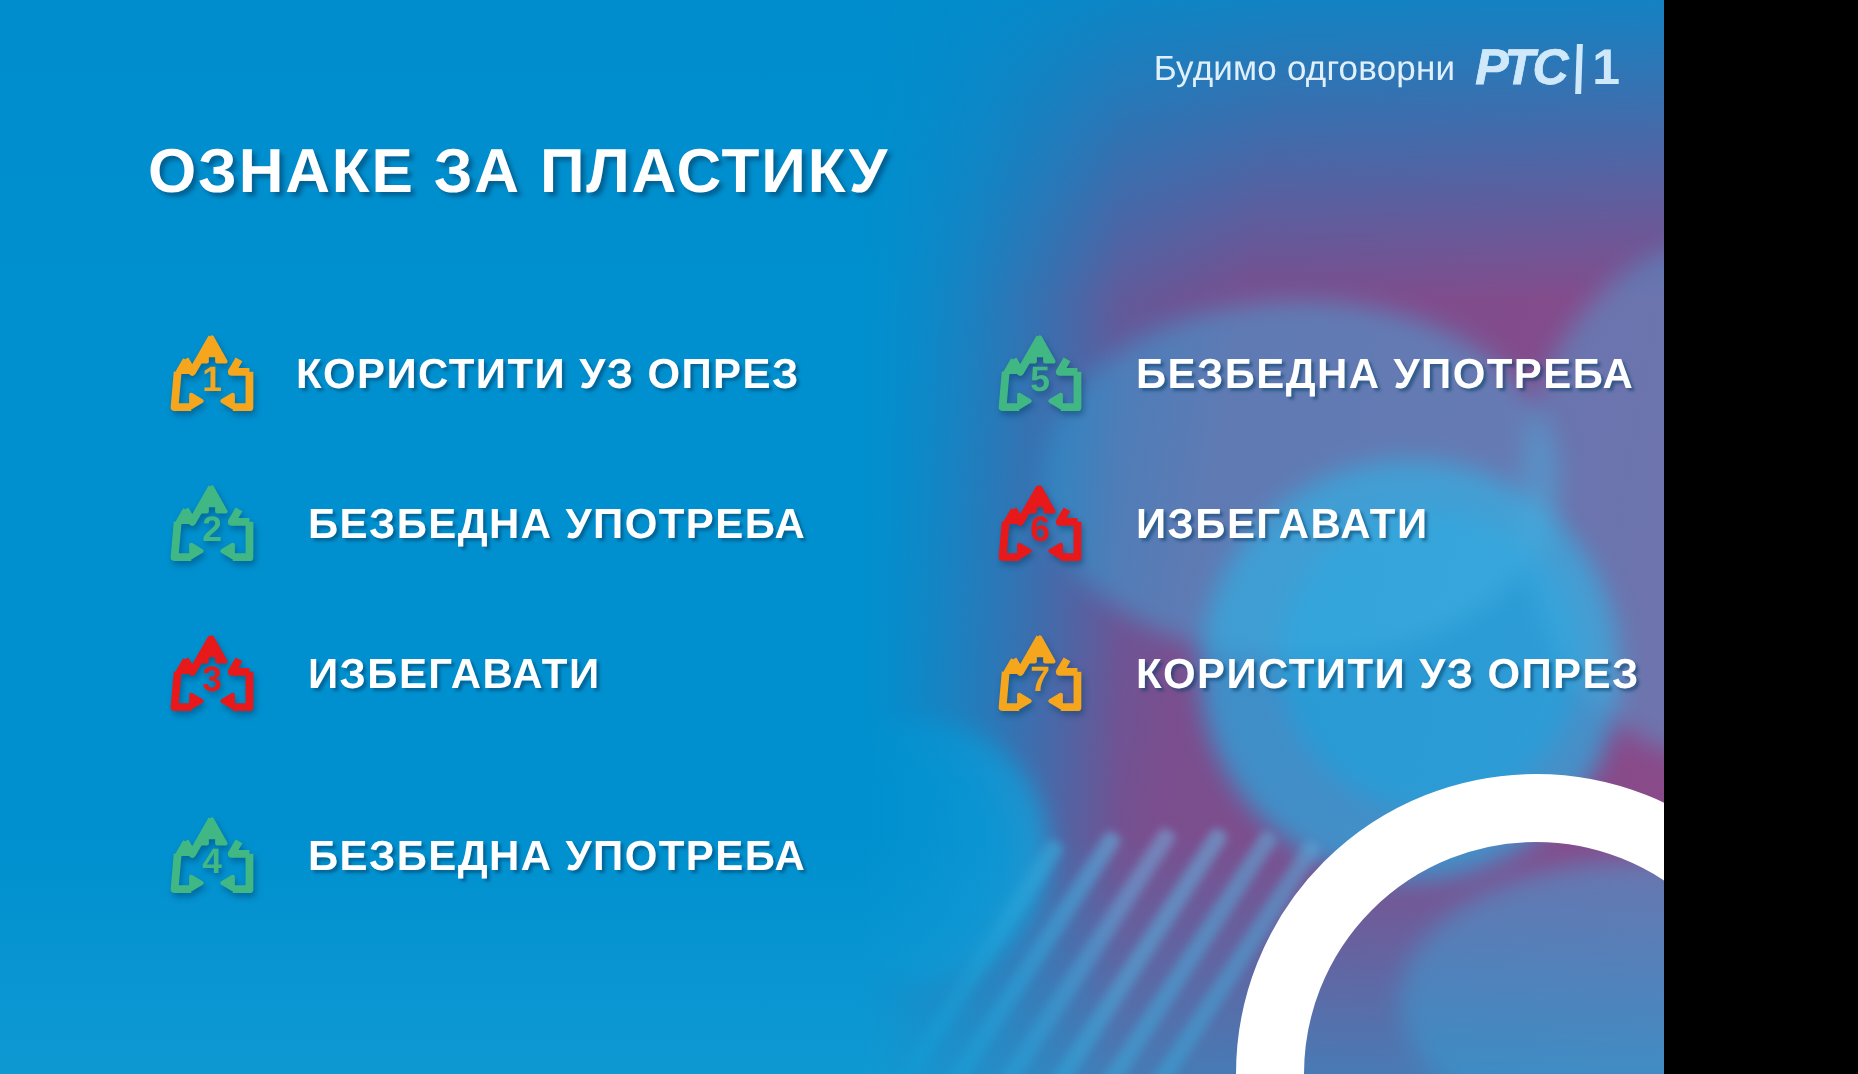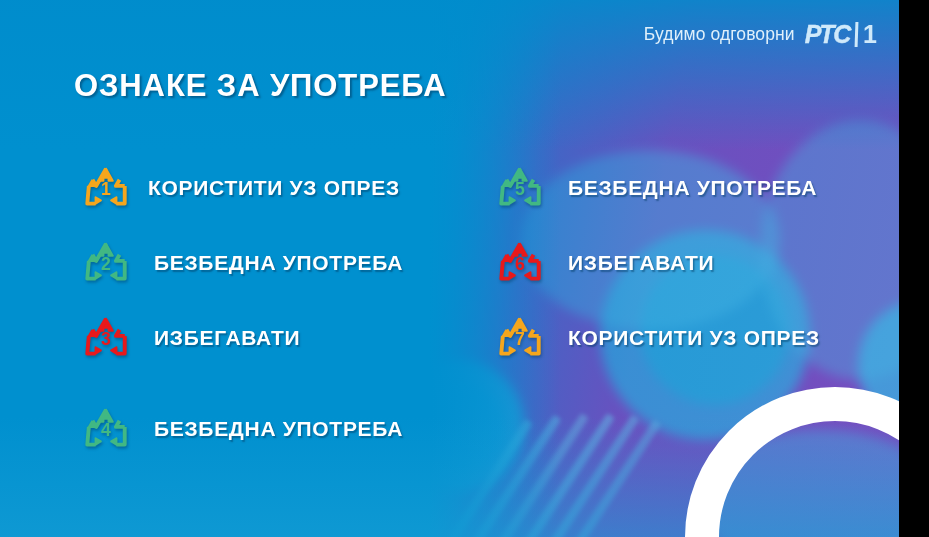--- a/index.html
+++ b/index.html
@@ -3,25 +3,25 @@
 <meta charset="utf-8">
 <title>Ознаке за пластику</title>
 <style>
   html, body {
     margin: 0;
     padding: 0;
     background: #000;
   }
   #stage {
     position: relative;
-    width: 899px;
+    width: 832px;
     height: 537px;
     overflow: hidden;
     font-family: "Liberation Sans", "DejaVu Sans", sans-serif;
-    background: #a21caf;
+    background: #be185d;
   }
 
   
   .bg-photo {
     position: absolute;
     inset: 0;
     z-index: 0;
   }
   
   .blob {
@@ -212,21 +212,21 @@
 
   <div class="header">
     <div class="header-slogan">Будимо одговорни</div>
     <div class="logo">
       <span class="logo-rts">РТС</span>
       <span class="logo-bar"></span>
       <span class="logo-one">1</span>
     </div>
   </div>
 
-  <div class="title">ОЗНАКЕ ЗА УПОТРЕБА</div>
+  <div class="title">ОЗНАКЕ ЗА ПЛАСТИКУ</div>
 
   <div class="col col-left">
 
     <div class="row">
       <span class="sym-wrap">
         <svg width="52" height="52" viewBox="0 0 100 100">
           <g fill="none" stroke="#f5a61d" stroke-width="7.5" stroke-linejoin="round" stroke-linecap="butt">
             <path d="M50 13 L63 36 L55 36 L55 30 L45 30 L45 36 L37 36 Z" fill="#f5a61d" stroke-width="4"></path>
             <path d="M50 13 L31 46 L24 34"></path>
             <path d="M24 34 L17 46 L31 46" fill="#f5a61d" stroke-width="4"></path>

